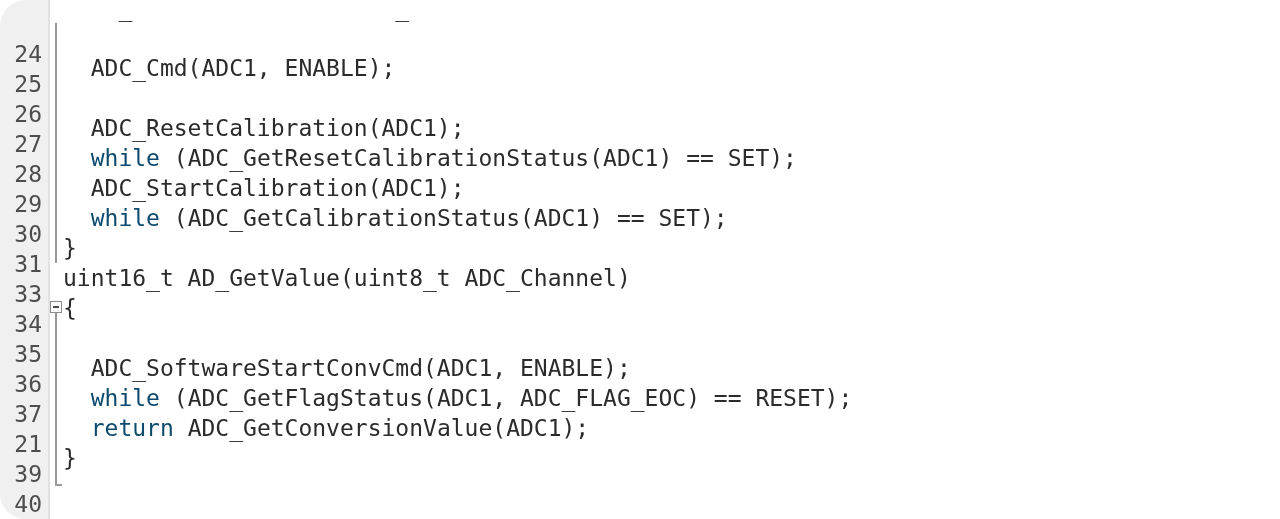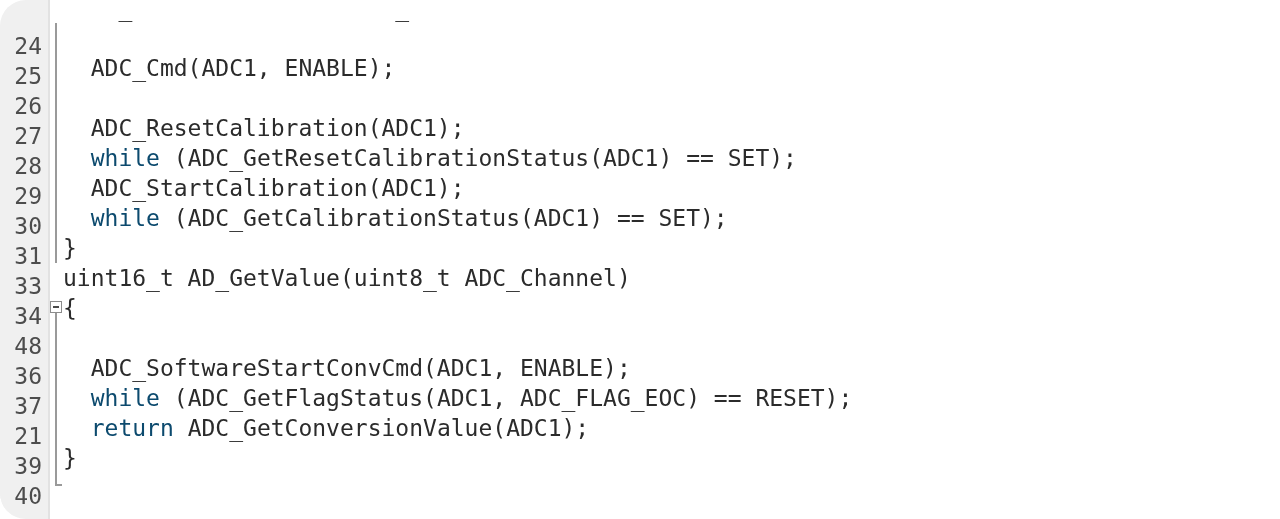--- a/index.html
+++ b/index.html
@@ -48,21 +48,21 @@
     width: 100%;
   }
   .row {
     position: relative;
     height: 30px;
     white-space: pre;
   }
   .lineno {
     position: absolute;
     left: 0;
-    top: 8px;
+    top: 16px;
     width: 42px;
     height: 30px;
     text-align: right;
     color: #4d4d4d;
     background: #f0f0f0;
     z-index: 3;
   }
   .foldcol {
     position: absolute;
     left: 50px;
@@ -155,20 +155,20 @@
       <div class="row"><div class="lineno">24</div><div class="foldcol guide"></div><div class="code"></div></div>
       <div class="row"><div class="lineno">25</div><div class="foldcol guide"></div><div class="code"><span class="punc">  ADC_Cmd(ADC1, ENABLE);</span></div></div>
       <div class="row"><div class="lineno">26</div><div class="foldcol guide"></div><div class="code"></div></div>
       <div class="row"><div class="lineno">27</div><div class="foldcol guide"></div><div class="code"><span class="punc">  ADC_ResetCalibration(ADC1);</span></div></div>
       <div class="row"><div class="lineno">28</div><div class="foldcol guide"></div><div class="code"><span class="punc">  </span><span class="kw">while</span><span class="punc"> (ADC_GetResetCalibrationStatus(ADC1) == SET);</span></div></div>
       <div class="row"><div class="lineno">29</div><div class="foldcol guide"></div><div class="code"><span class="punc">  ADC_StartCalibration(ADC1);</span></div></div>
       <div class="row"><div class="lineno">30</div><div class="foldcol guide"></div><div class="code"><span class="punc">  </span><span class="kw">while</span><span class="punc"> (ADC_GetCalibrationStatus(ADC1) == SET);</span></div></div>
       <div class="row"><div class="lineno">31</div><div class="foldcol guide"></div><div class="code"><span class="punc">}</span></div></div>
       <div class="row"><div class="lineno">33</div><div class="code"><span class="punc">uint16_t AD_GetValue(uint8_t ADC_Channel)</span></div></div>
       <div class="row"><div class="lineno">34</div><div class="foldcol box"><span class="foldbox"></span></div><div class="code"><span class="punc">{</span></div></div>
-      <div class="row"><div class="lineno">48</div><div class="foldcol guide"></div></div>
+      <div class="row"><div class="lineno">35</div><div class="foldcol guide"></div></div>
       <div class="row"><div class="lineno">36</div><div class="foldcol guide"></div><div class="code"><span class="punc">  ADC_SoftwareStartConvCmd(ADC1, ENABLE);</span></div></div>
       <div class="row"><div class="lineno">37</div><div class="foldcol guide"></div><div class="code"><span class="punc">  </span><span class="kw">while</span><span class="punc"> (ADC_GetFlagStatus(ADC1, ADC_FLAG_EOC) == RESET);</span></div></div>
       <div class="row"><div class="lineno">21</div><div class="foldcol guide"></div><div class="code"><span class="punc">  </span><span class="kw">return</span><span class="punc"> ADC_GetConversionValue(ADC1);</span></div></div>
       <div class="row"><div class="lineno">39</div><div class="foldcol guide"></div><div class="code"><span class="punc">}</span></div></div>
       <div class="row"><div class="lineno">40</div><div class="foldcol end"></div><div class="code"></div></div>
     </div>
 </div>
 
 </body></html>

